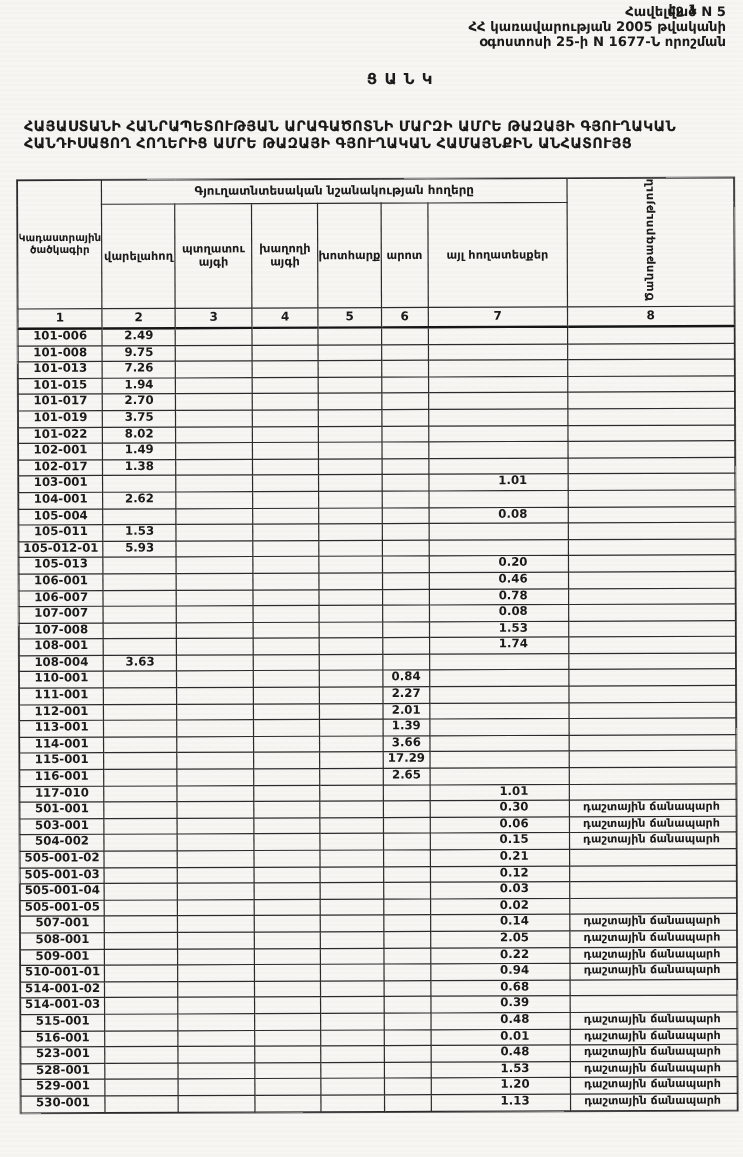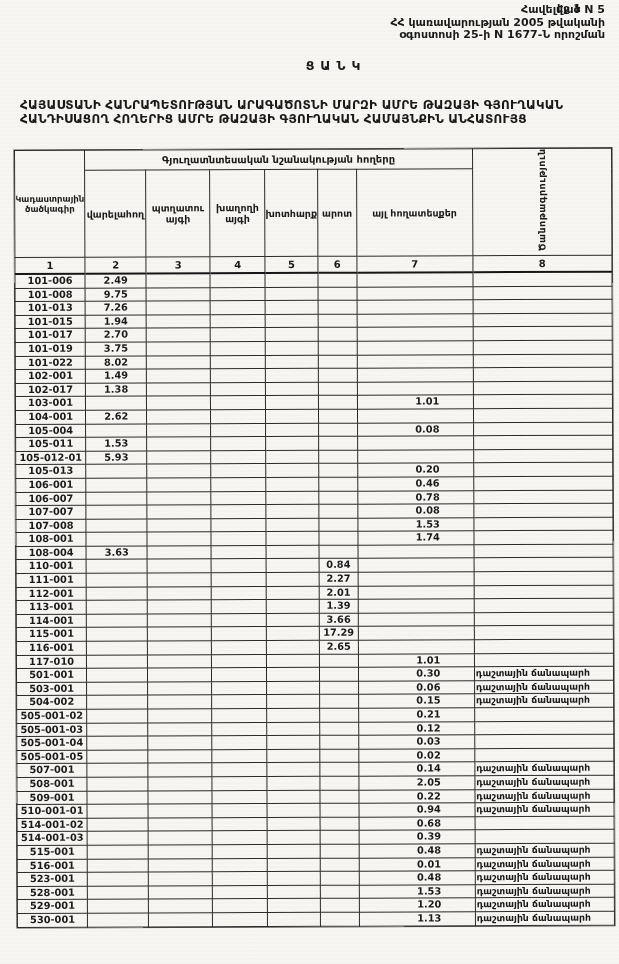--- a/index.html
+++ b/index.html
@@ -44,21 +44,21 @@
     border-bottom:2px solid #161616;}
   tbody td{
     height:12.6px;
     font-size:9.8px;
     text-align:center;
     line-height:12.6px;
     white-space:nowrap;
     border-top-color:#4a4a4a;
     border-bottom-color:#4a4a4a;
   }
-  tbody td.note-cell{text-align:left;padding-left:1px;font-size:9.3px;position:relative;overflow:visible;}
+  tbody td.note-cell{text-align:left;padding-left:11px;font-size:9.3px;position:relative;overflow:visible;}
   tbody td.c-other{padding-left:24px;}
   table.doc{box-shadow:0 0 0 0.6px #555;}
 </style>
 </head>
 <body>
 
 <div class="scan-tint"></div>
 
 <div class="page-num">էջ 1</div>
 

